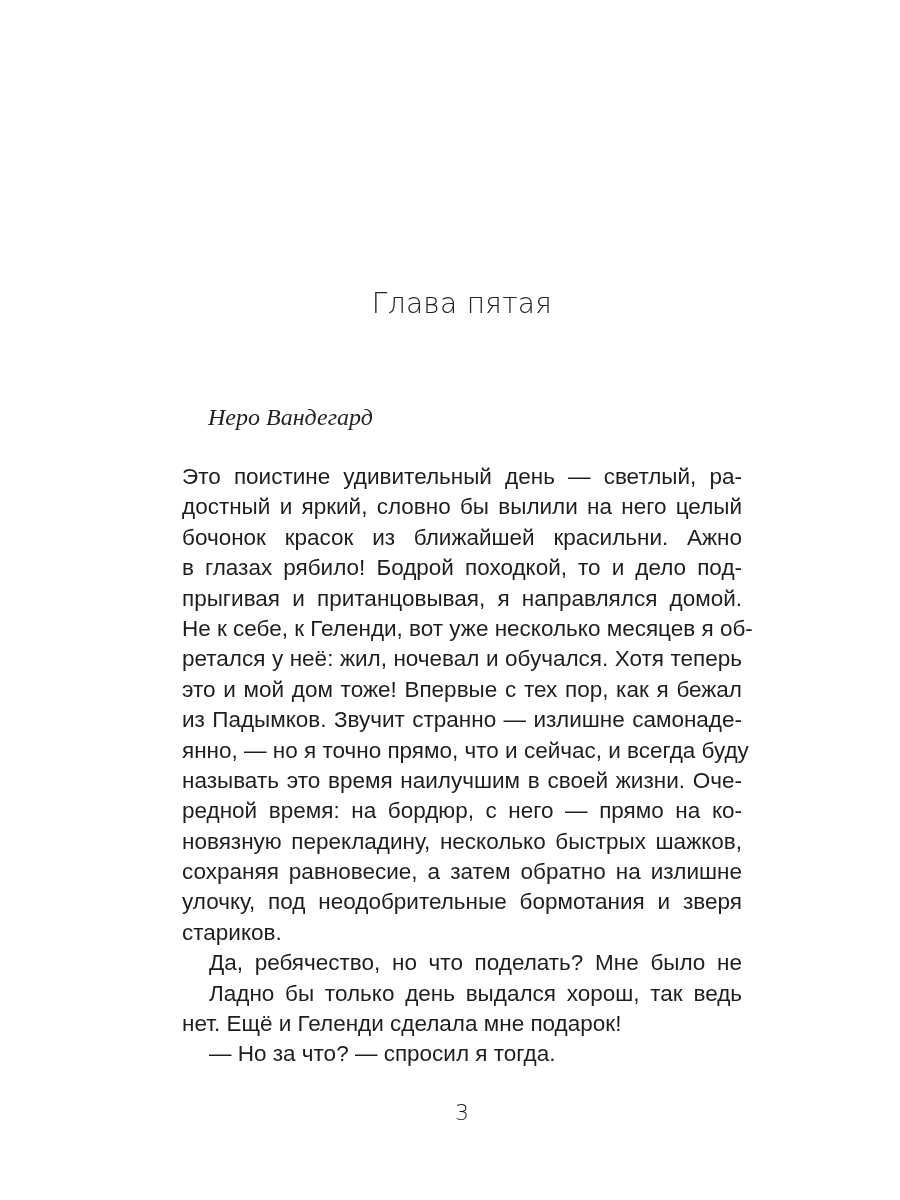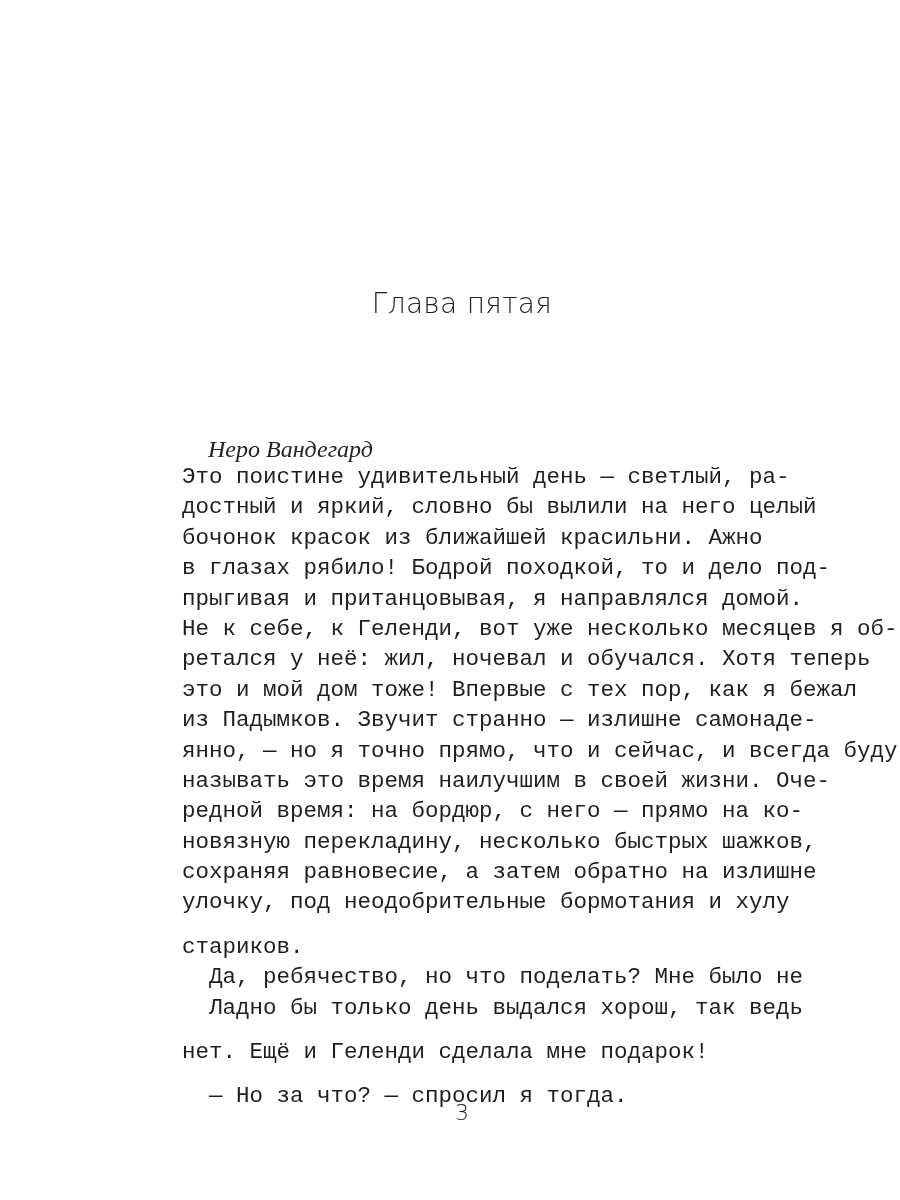--- a/index.html
+++ b/index.html
@@ -39,42 +39,40 @@
     }
     .author {
       position: absolute;
       left: 208px;
       top: 402px;
       font-family: "Liberation Serif", serif;
       font-style: italic;
       font-size: 24px;
       line-height: 30px;
       color: #222222;
-      margin-top: 32px;
     }
     .body-text {
       position: absolute;
       left: 182px;
       top: 462px;
       width: 560px;
-      font-family: Liberation Mono, monospace;
+      font-family: Liberation Sans, sans-serif;
       font-size: 22.5px;
       line-height: 30.4px;
       color: #1e1e1e;
     }
     .line {
       display: block;
       height: 30.4px;
       white-space: nowrap;
       text-align: justify;
       text-align-last: justify;
     }
     .line.last {
       text-align-last: left;
-      margin-top: 14px;
     }
     .line.indent {
       padding-left: 27px;
     }
     .page-number {
       position: absolute;
       left: 0;
       width: 924px;
       top: 1098px;
       text-align: center;
@@ -104,21 +102,21 @@
     <span class="line">прыгивая и пританцовывая, я направлялся домой.</span>
     <span class="line">Не к себе, к Геленди, вот уже несколько месяцев я об-</span>
     <span class="line">ретался у неё: жил, ночевал и обучался. Хотя теперь</span>
     <span class="line">это и мой дом тоже! Впервые с тех пор, как я бежал</span>
     <span class="line">из Падымков. Звучит странно — излишне самонаде-</span>
     <span class="line">янно, — но я точно прямо, что и сейчас, и всегда буду</span>
     <span class="line">называть это время наилучшим в своей жизни. Оче-</span>
     <span class="line">редной время: на бордюр, с него — прямо на ко-</span>
     <span class="line">новязную перекладину, несколько быстрых шажков,</span>
     <span class="line">сохраняя равновесие, а затем обратно на излишне</span>
-    <span class="line">улочку, под неодобрительные бормотания и хулу</span>
+    <span class="line">улочку, под неодобрительные бормотания и зверя</span>
     <span class="line last">стариков.</span>
     <span class="line indent">Да, ребячество, но что поделать? Мне было не</span>
     <span class="line indent">Ладно бы только день выдался хорош, так ведь</span>
     <span class="line last">нет. Ещё и Геленди сделала мне подарок!</span>
     <span class="line indent last">— Но за что? — спросил я тогда.</span>
   </div>
 
   <div class="page-number">3</div>
 
 </div>

